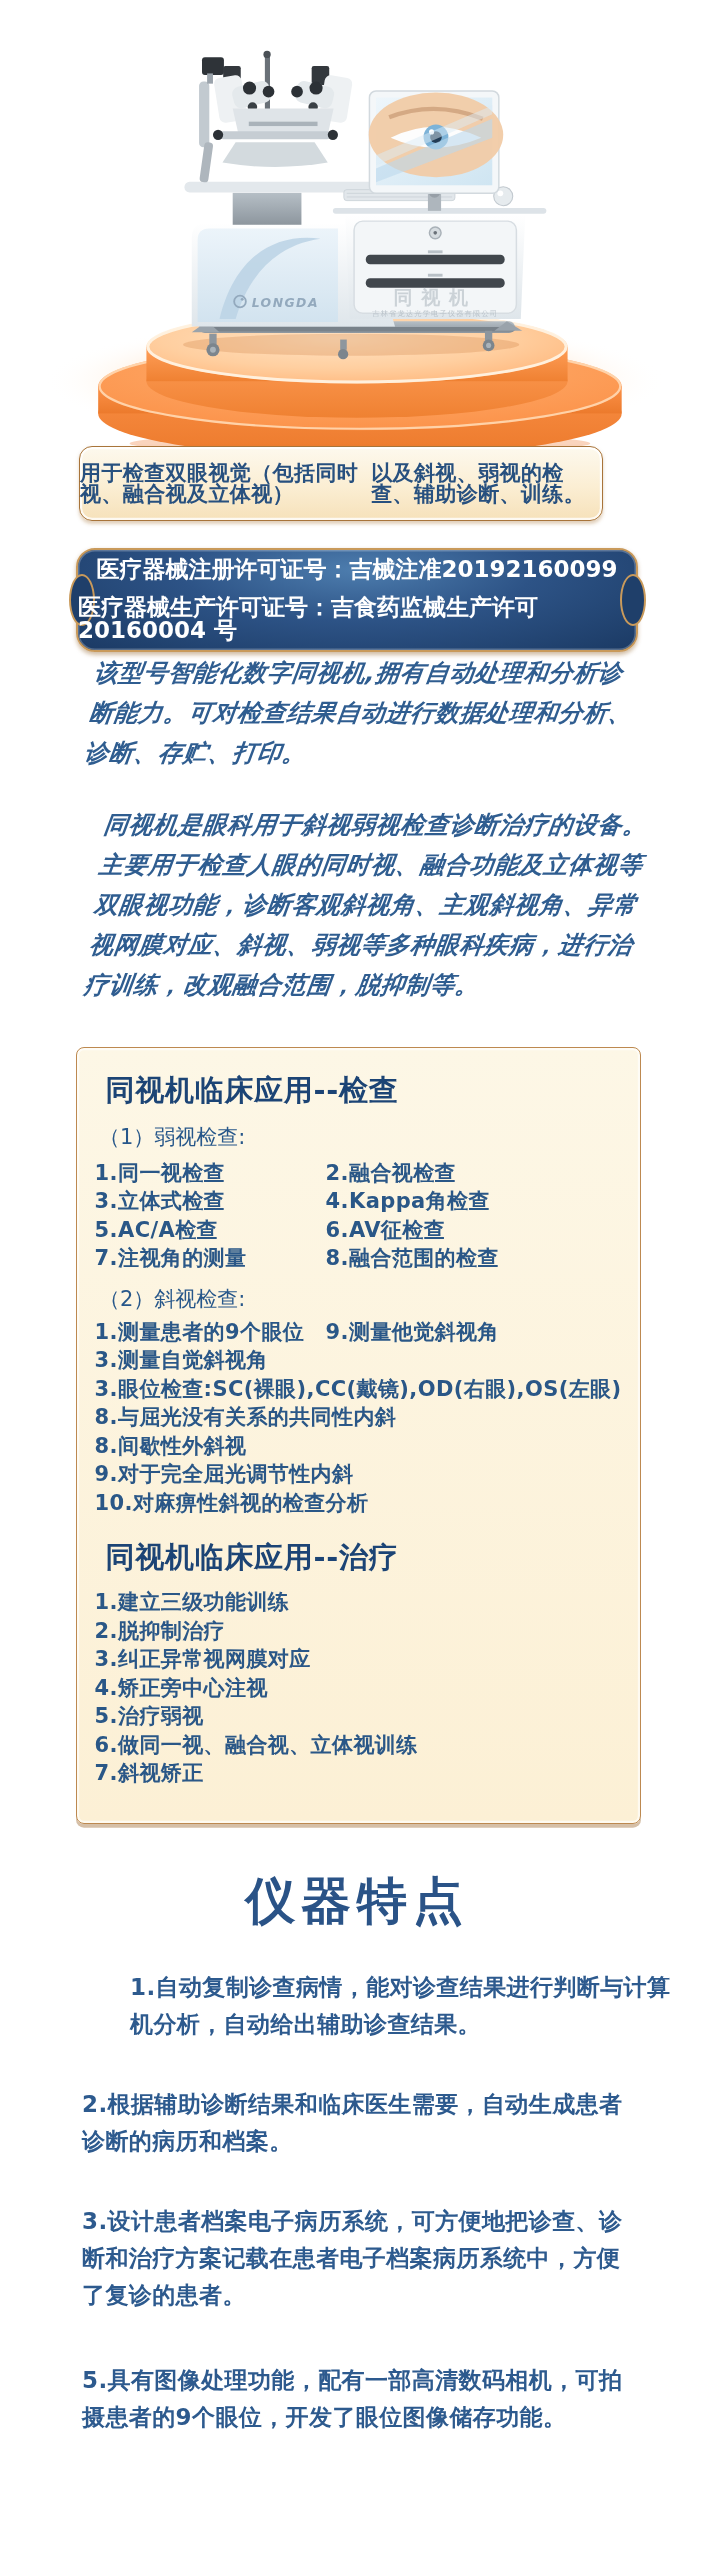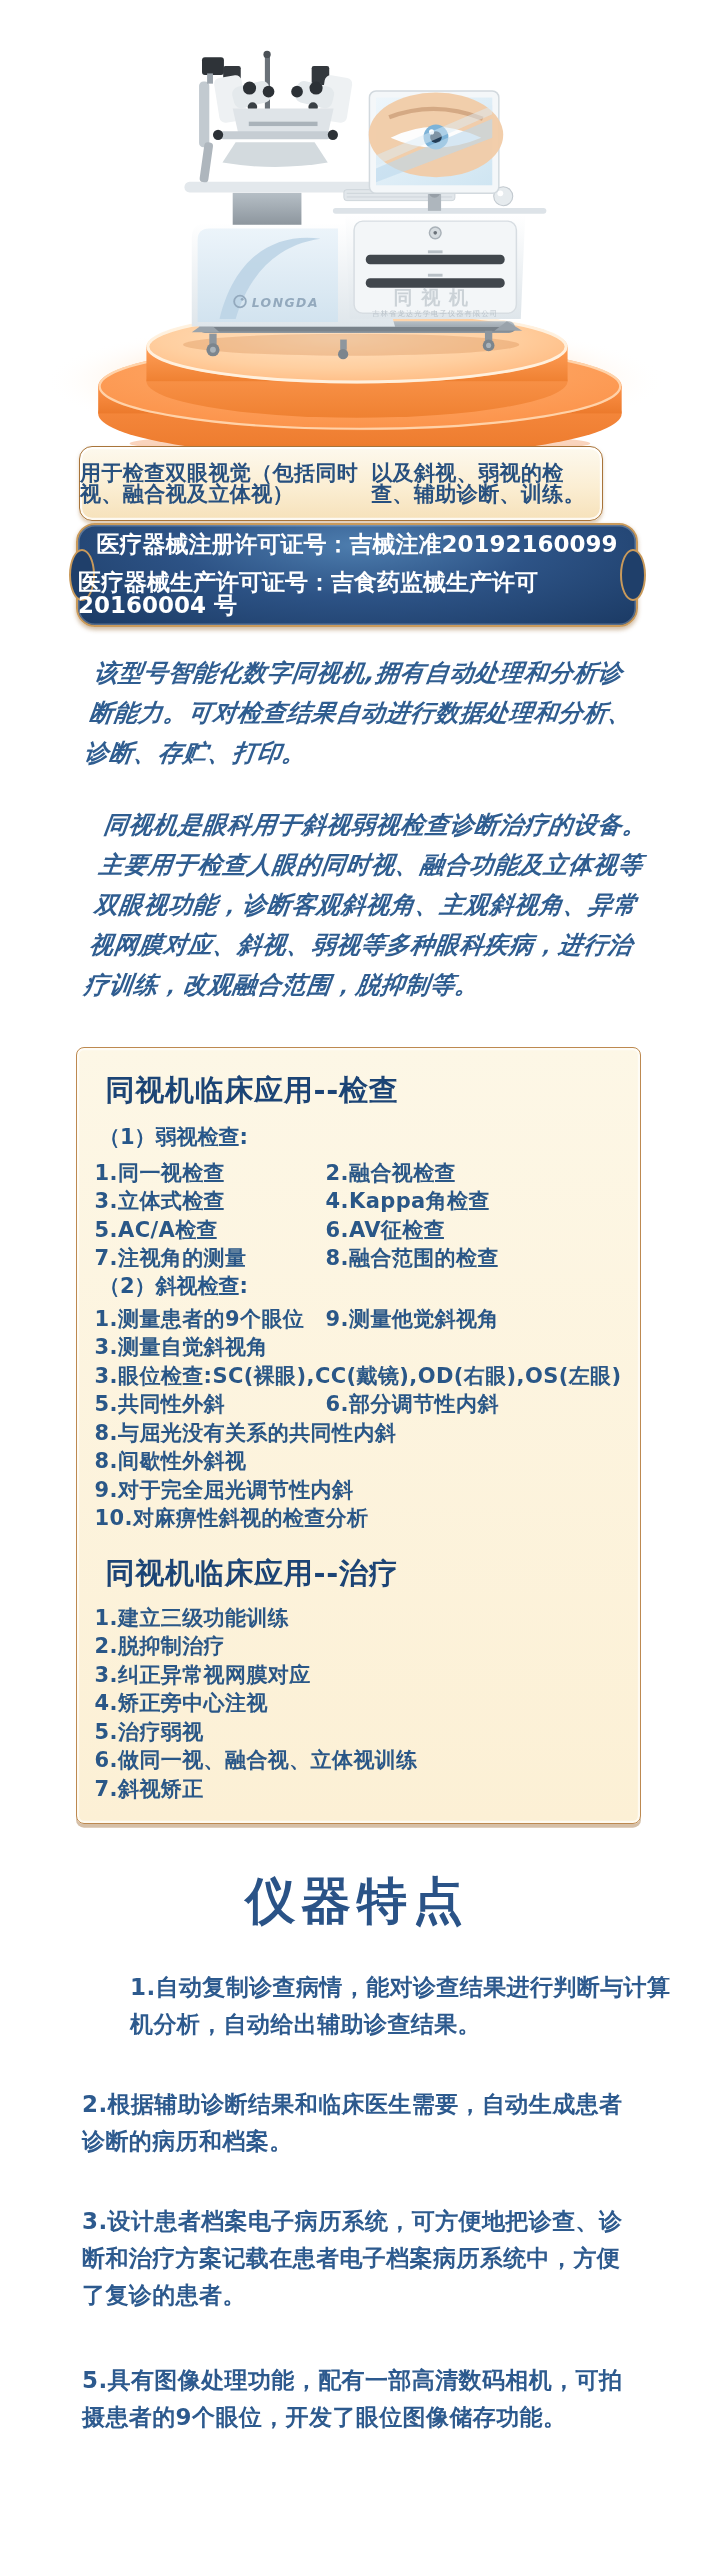--- a/index.html
+++ b/index.html
@@ -17,21 +17,21 @@
     box-sizing:border-box;border:1.5px solid #a8743a;border-radius:13px;
     background:linear-gradient(180deg,#fdf9ee 0%,#fbeed3 55%,#f6e1ba 100%);
     box-shadow:inset 0 0 0 2.2px rgba(255,255,255,.8), 0 2.2px 3.7px rgba(170,120,60,.35);
     display:flex;flex-direction:row;justify-content:center;align-items:center;gap:11.7px;
     color:#27507f;font-weight:bold;font-size:21px;line-height:1;letter-spacing:0.4px;
   }
   .usage-box p{margin:0;}
 
   
   .license-plaque{
-    position:absolute;top:523px;left:76px;width:562px;height:104px;
+    position:absolute;top:548px;left:76px;width:562px;height:104px;
     box-sizing:border-box;border:2.2px solid #c99a5b;border-radius:19px;
     background:radial-gradient(ellipse at 50% 20%, #4d7dae 0%, #2d5386 45%, #1b3a64 100%);
     box-shadow:inset 0 0 0 1.5px rgba(255,255,255,.25), 0 2.2px 4.4px rgba(140,90,30,.4);
     display:flex;flex-direction:column;justify-content:center;align-items:center;gap:14.6px;
     color:#ffffff;font-weight:bold;font-size:23px;line-height:1;
   }
   .license-plaque::before,.license-plaque::after{
     content:"";position:absolute;top:50%;transform:translateY(-50%);
     width:22px;height:48px;background:#1f3f6a;border:2.2px solid #c99a5b;border-radius:50%;
   }
@@ -56,23 +56,23 @@
     background:linear-gradient(180deg,#fdf7e6 0%,#fcf0d5 100%);
     box-shadow:inset 0 0 0 2.2px rgba(255,255,255,.65), 0 3.7px 0 rgba(150,95,35,.4);
     padding:22px 14.6px 0 17.6px;color:#2a5787;
   }
   .app-title{
     margin:5.9px 0 19px 11px;font-size:29px;line-height:29px;font-weight:bold;
     color:#1c4475;letter-spacing:0.7px;
   }
   .app-title.treat{margin-top:26px;margin-bottom:16px;}
   .app-sub{
-    margin:0 0 8.8px 4.4px;font-size:21px;line-height:26px;font-weight:bold;color:#27578a;
-  }
-  .app-sub.strab{margin-bottom:5.9px;}
+    margin:0 0 8.8px 4.4px;font-size:21px;line-height:26px;font-weight:normal;color:#27578a;
+  }
+  .app-sub.strab{margin-top:13px;margin-bottom:5.9px;}
   .two-col{display:grid;grid-template-columns:231px auto;}
   .app-item{font-size:21px;line-height:28.5px;font-weight:bold;color:#2a5787;letter-spacing:0.4px;}
 
   
   .features-title{
     position:absolute;top:1872px;left:0;width:714px;margin:0;text-align:center;
     font-size:50px;line-height:59px;font-weight:bold;color:#2a5387;letter-spacing:5.9px;
   }
   .feature{
     position:absolute;left:82px;width:556px;margin:0;
@@ -290,24 +290,20 @@
   </div>
 
   <h3 class="app-sub strab">（2）斜视检查:</h3>
   <div>
     <div class="two-col">
       <div class="app-item">1.测量患者的9个眼位</div>
       <div class="app-item">9.测量他觉斜视角</div>
     </div>
     <div class="app-item">3.测量自觉斜视角</div>
     <div class="app-item">3.眼位检查:SC(裸眼),CC(戴镜),OD(右眼),OS(左眼)</div>
-    <div class="two-col">
-      <div class="app-item">5.共同性外斜</div>
-      <div class="app-item">6.部分调节性内斜</div>
-    </div>
     <div class="app-item">8.与屈光没有关系的共同性内斜</div>
     <div class="app-item">8.间歇性外斜视</div>
     <div class="app-item">9.对于完全屈光调节性内斜</div>
     <div class="app-item">10.对麻痹性斜视的检查分析</div>
   </div>
 
   <h2 class="app-title treat">同视机临床应用--治疗</h2>
   <div>
     <div class="app-item">1.建立三级功能训练</div>
     <div class="app-item">2.脱抑制治疗</div>

